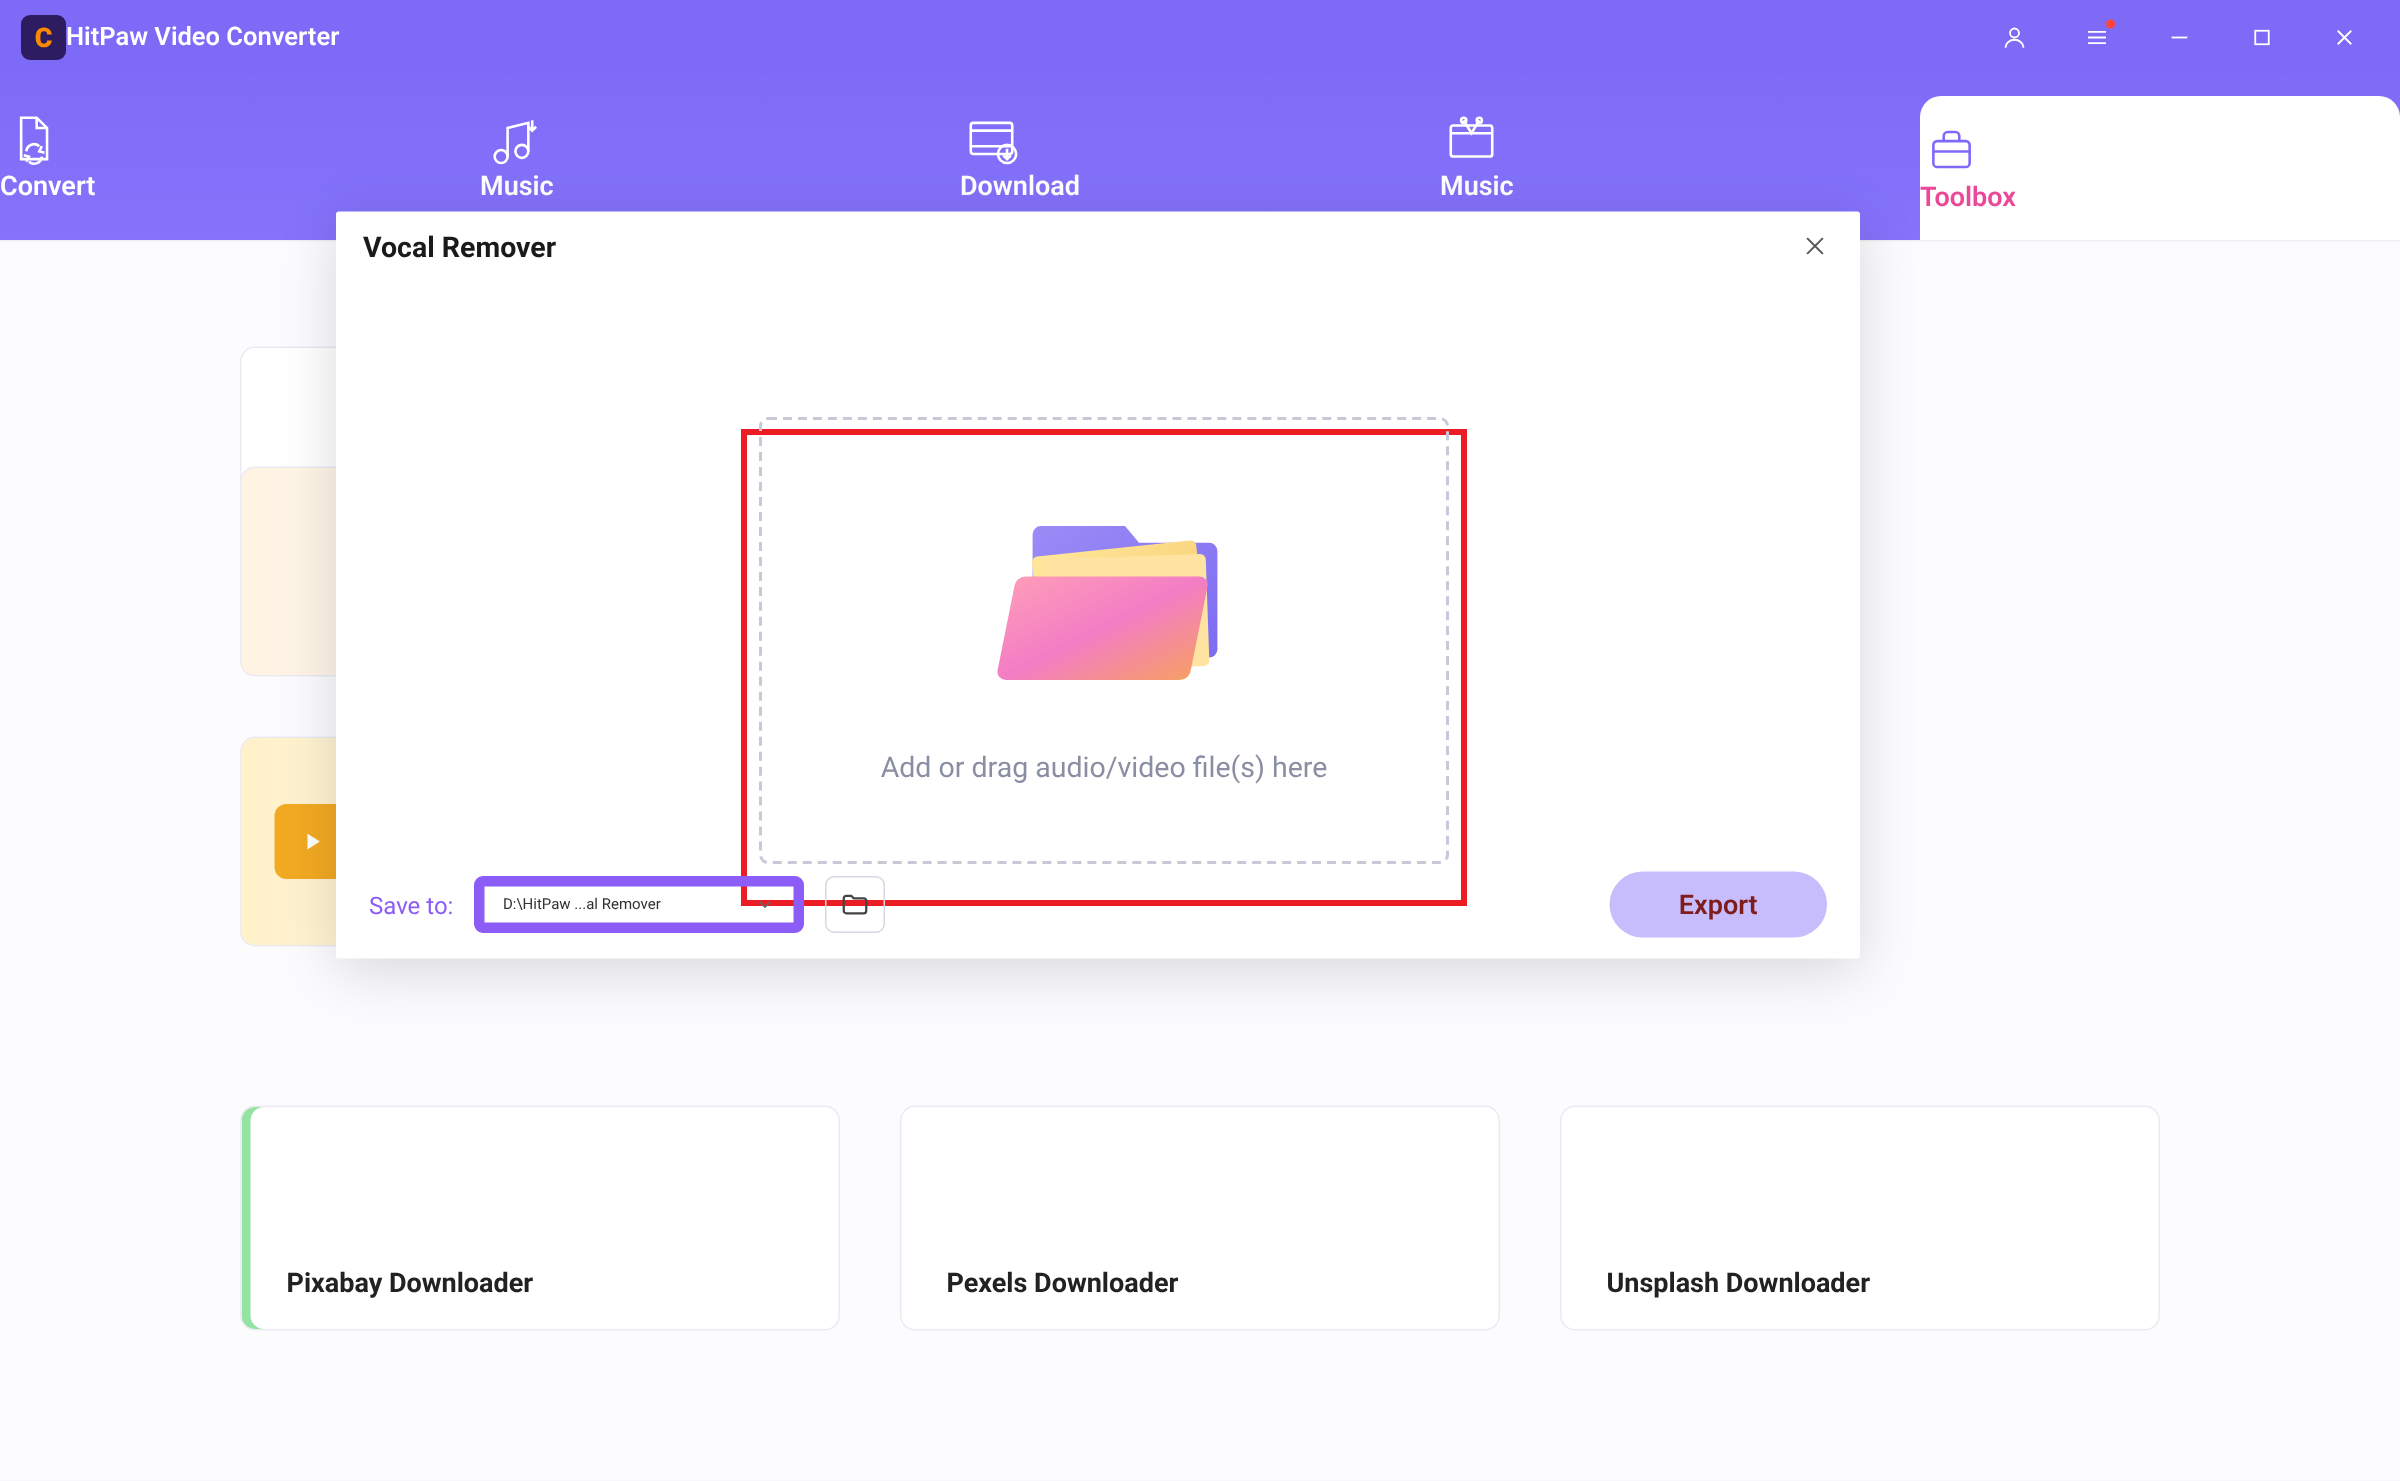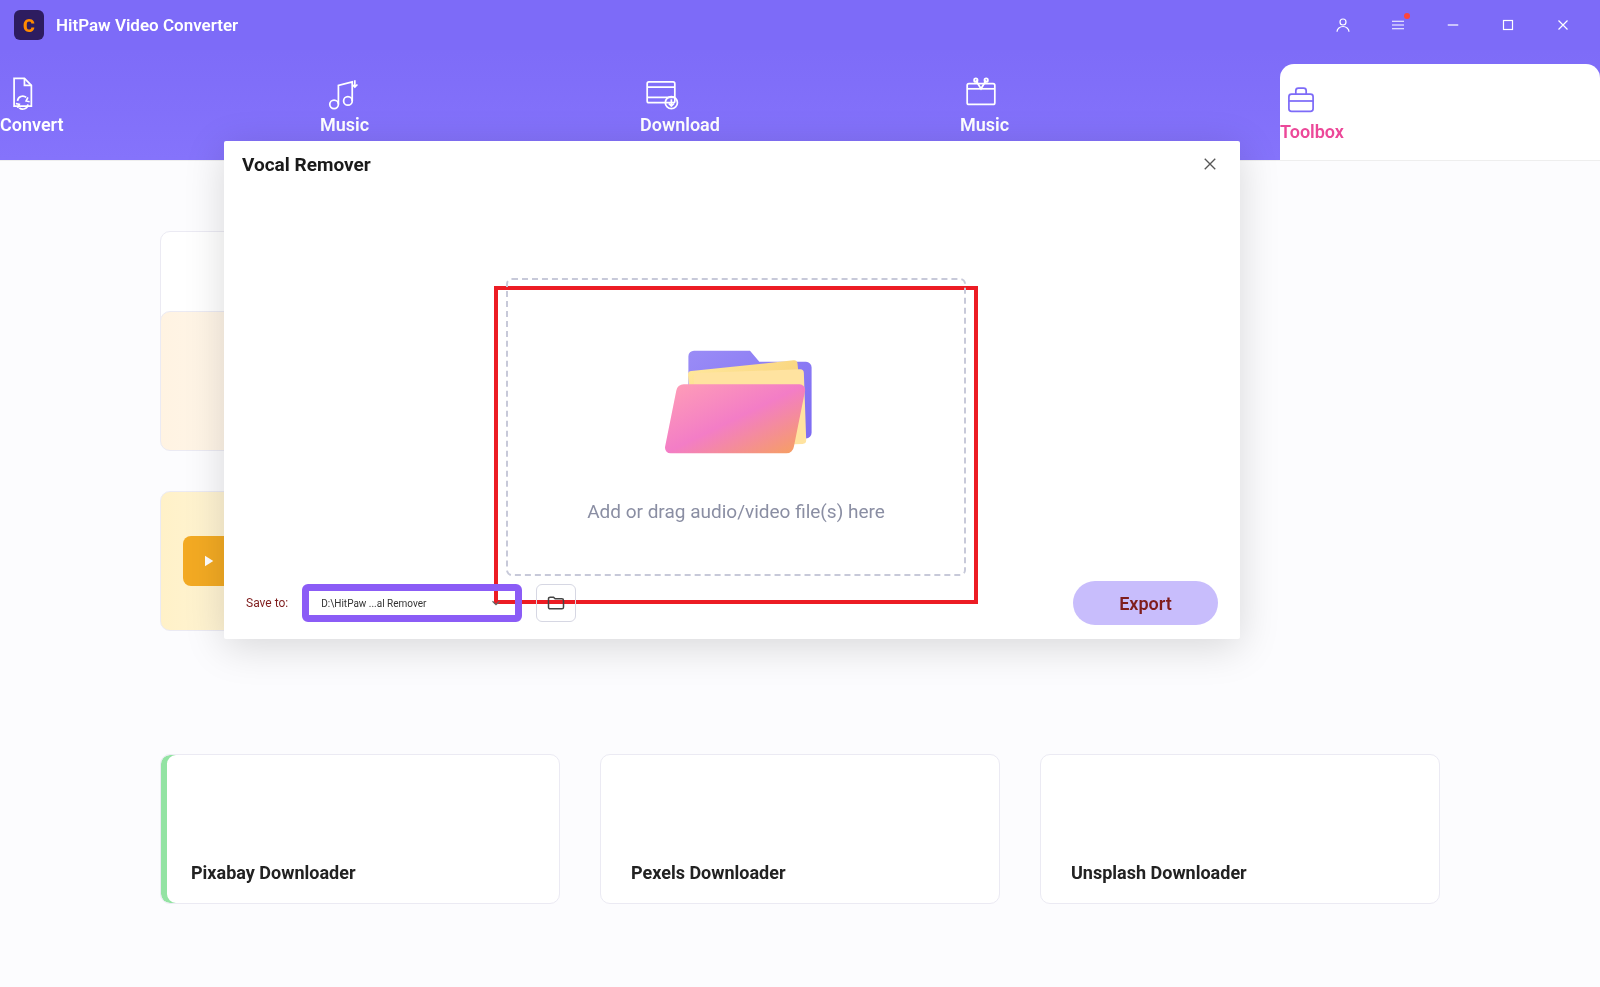--- a/index.html
+++ b/index.html
@@ -15,21 +15,21 @@
     font-size: 17px;
     font-weight: 600;
   }
   .titlebar .logo {
     width: 30px; height: 30px; margin-left: 14px;
     border-radius: 6px;
     background: #2d1c60;
     display: flex; align-items: center; justify-content: center;
     color: #ff8a00; font-weight: 900; font-size: 18px;
   }
-  .titlebar .title { margin-left: 12px; }
+  .titlebar .title { }
   .titlebar .win-controls {
     margin-left: auto;
     display: flex; align-items: center;
     padding-right: 10px;
     gap: 0;
   }
   .titlebar .win-btn {
     width: 55px; height: 50px;
     display: flex; align-items: center; justify-content: center;
     color: #fff;
@@ -74,21 +74,21 @@
     position: absolute;
     border: 1px solid #ebeaf3;
     border-radius: 10px;
     background: #fff;
   }
   .bg-play-square {
     position:absolute;
     width:50px;height:50px;border-radius:8px;
     background:#f3aa23;display:flex;align-items:center;justify-content:center;
   }
-  .bottom-downloader-row { position: absolute; bottom: 83px; left: 160px; right: 160px; display: flex; gap: 40px; }
+  .bottom-downloader-row { position: absolute; bottom: 100px; left: 160px; right: 160px; display: flex; gap: 40px; }
   .downloader-card {
     flex: 1;
     height: 150px;
     border: 1px solid #ebeaf3;
     border-radius: 10px;
     background: #fff;
     display: flex; flex-direction: column; justify-content: flex-end;
     padding: 20px 30px;
     font-weight: 700; font-size: 18px; color: #222;
   }
@@ -140,21 +140,21 @@
   }
   .drop-text { font-size: 19px; color: #8a8ea3; }
 
   .folder-icon { position: relative; width: 190px; height: 140px; }
 
   .modal-footer {
     position: absolute; left: 0; right: 0; bottom: 0;
     padding: 14px 22px;
     display: flex; align-items: center; gap: 14px;
   }
-  .save-to-label { color: #7f1d1d; font-size: 12px; }
+  .save-to-label { color: #8b5cf6; font-size: 16px; }
   .save-select {
     width: 220px; height: 38px;
     border: 7px solid #8b5cf6; border-radius: 6px;
     display: flex; align-items: center; justify-content: space-between;
     padding: 0 12px; cursor: pointer; color: #333; font-size: 10px;
   }
   .folder-btn {
     width: 40px; height: 38px;
     border: 1px solid #d6d7e3; border-radius: 6px;
     display: flex; align-items: center; justify-content: center; cursor: pointer;

